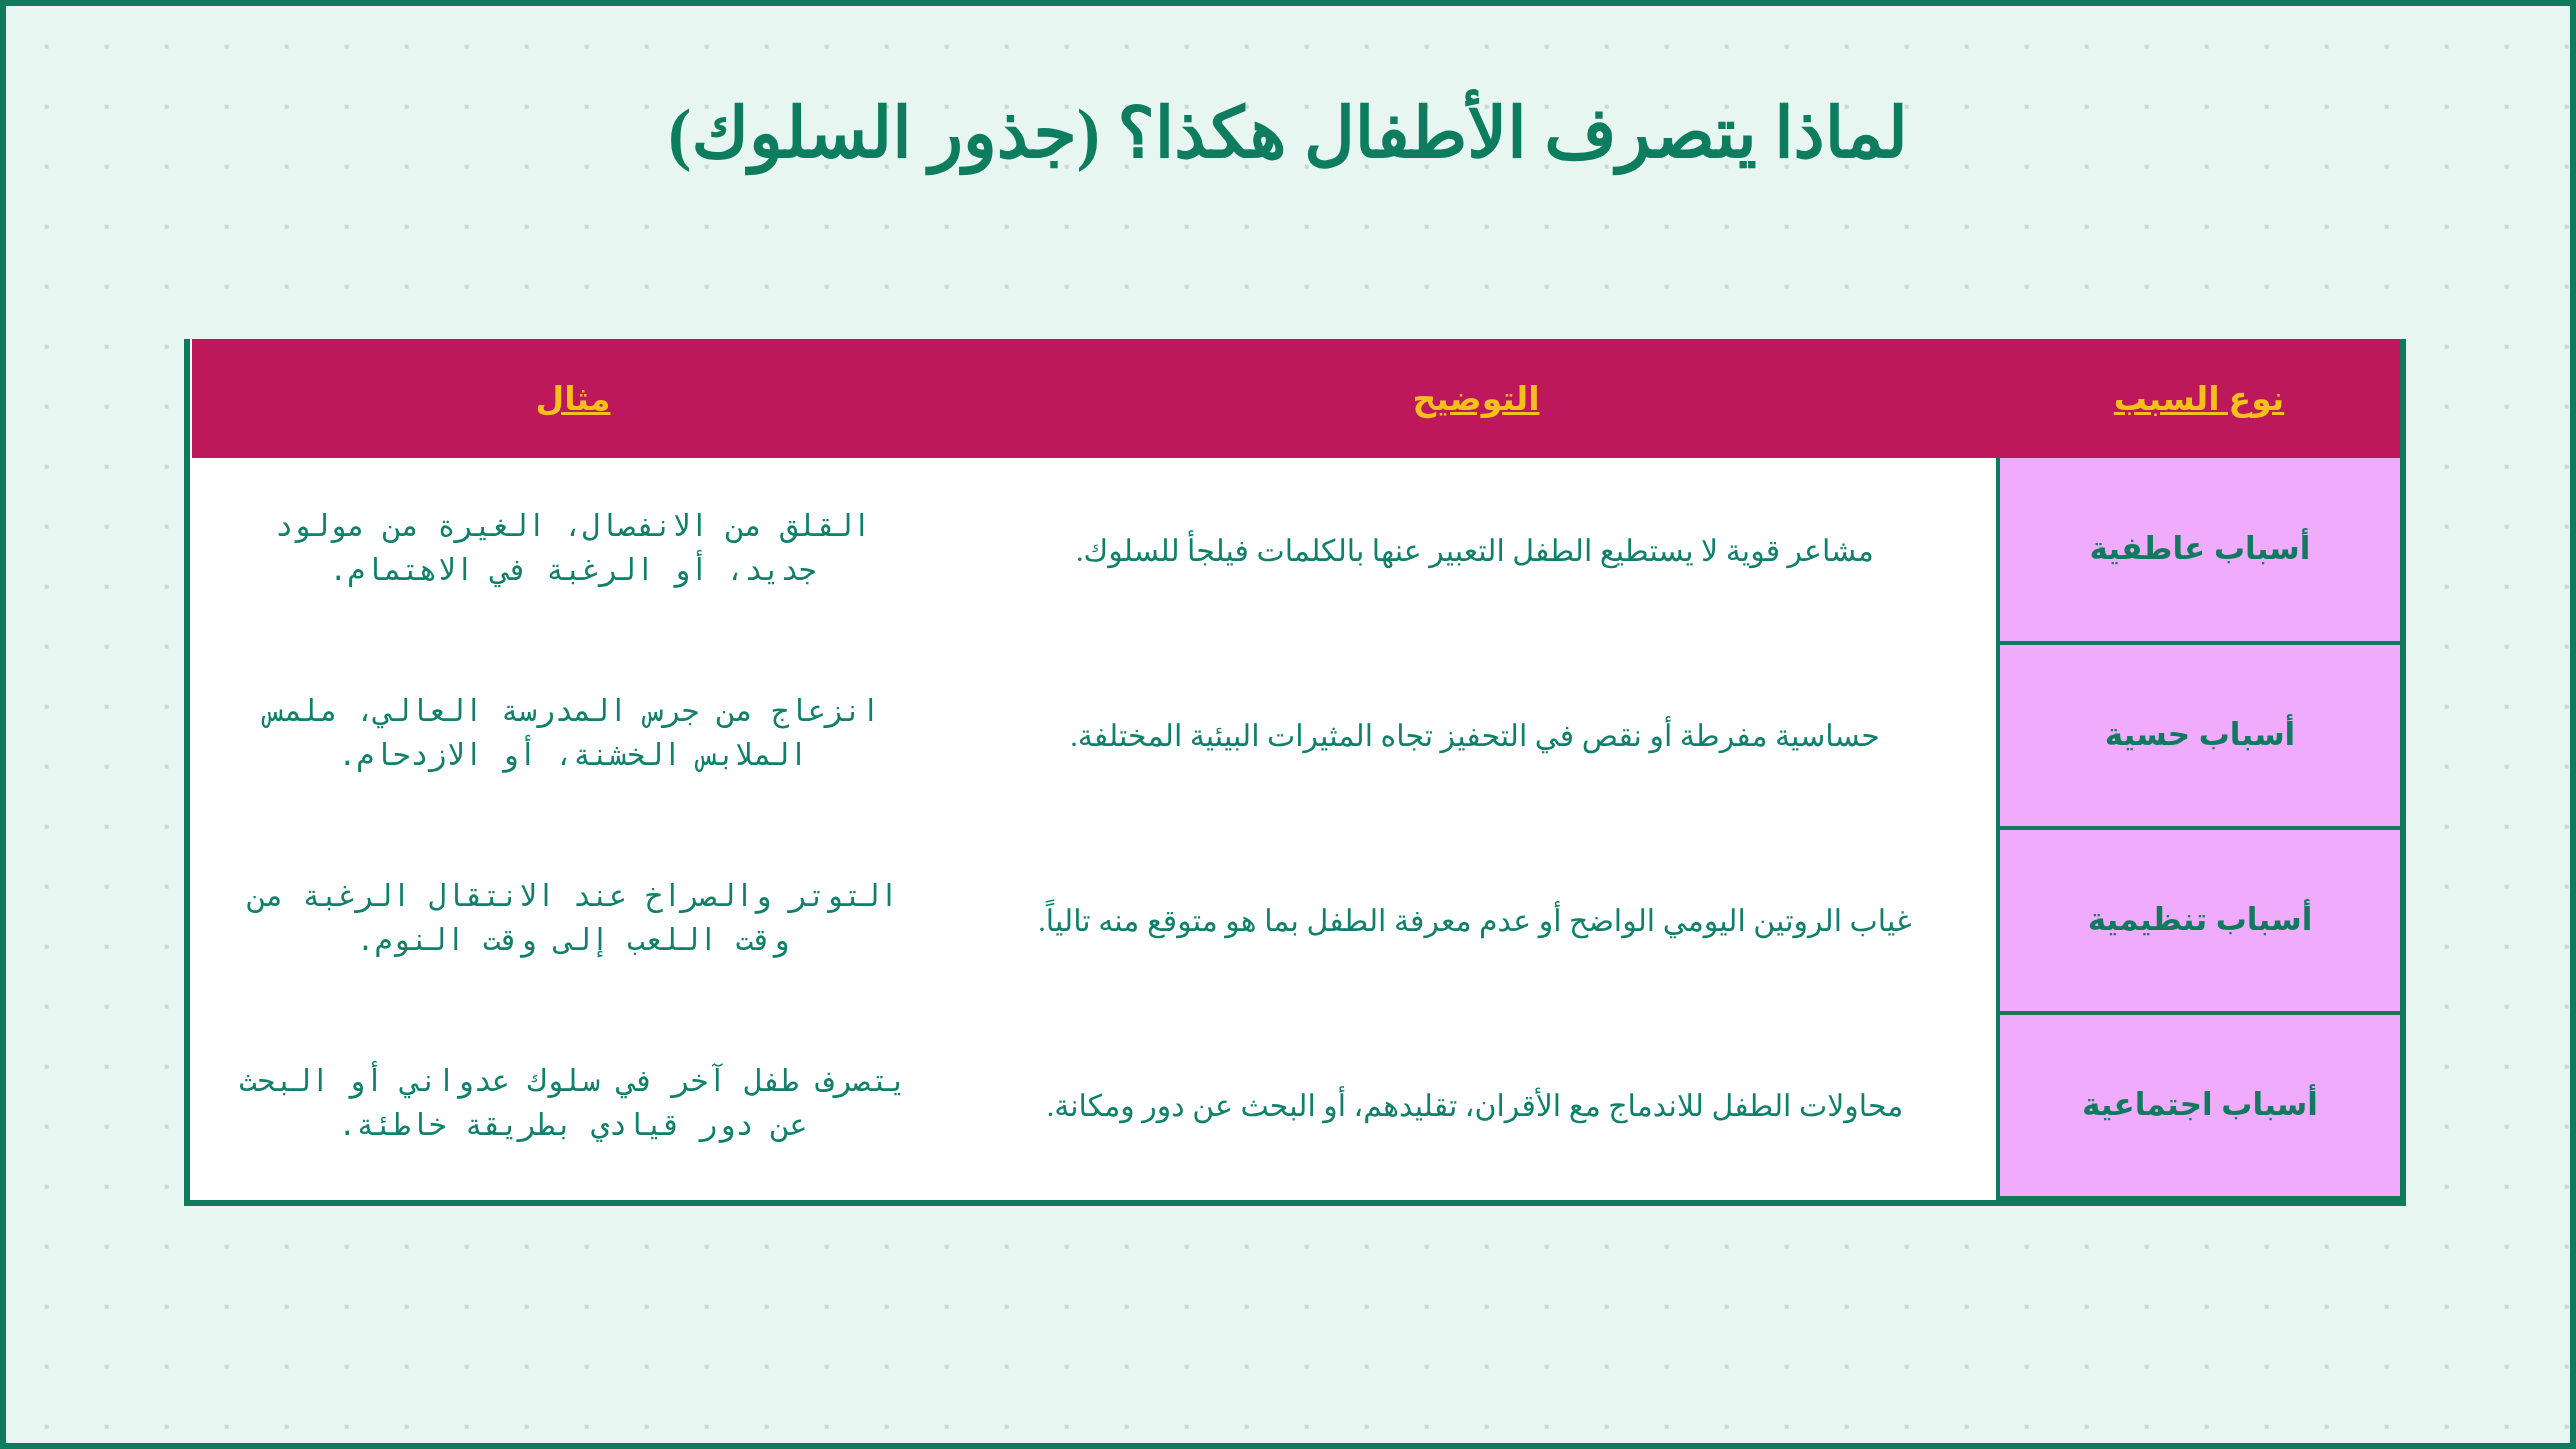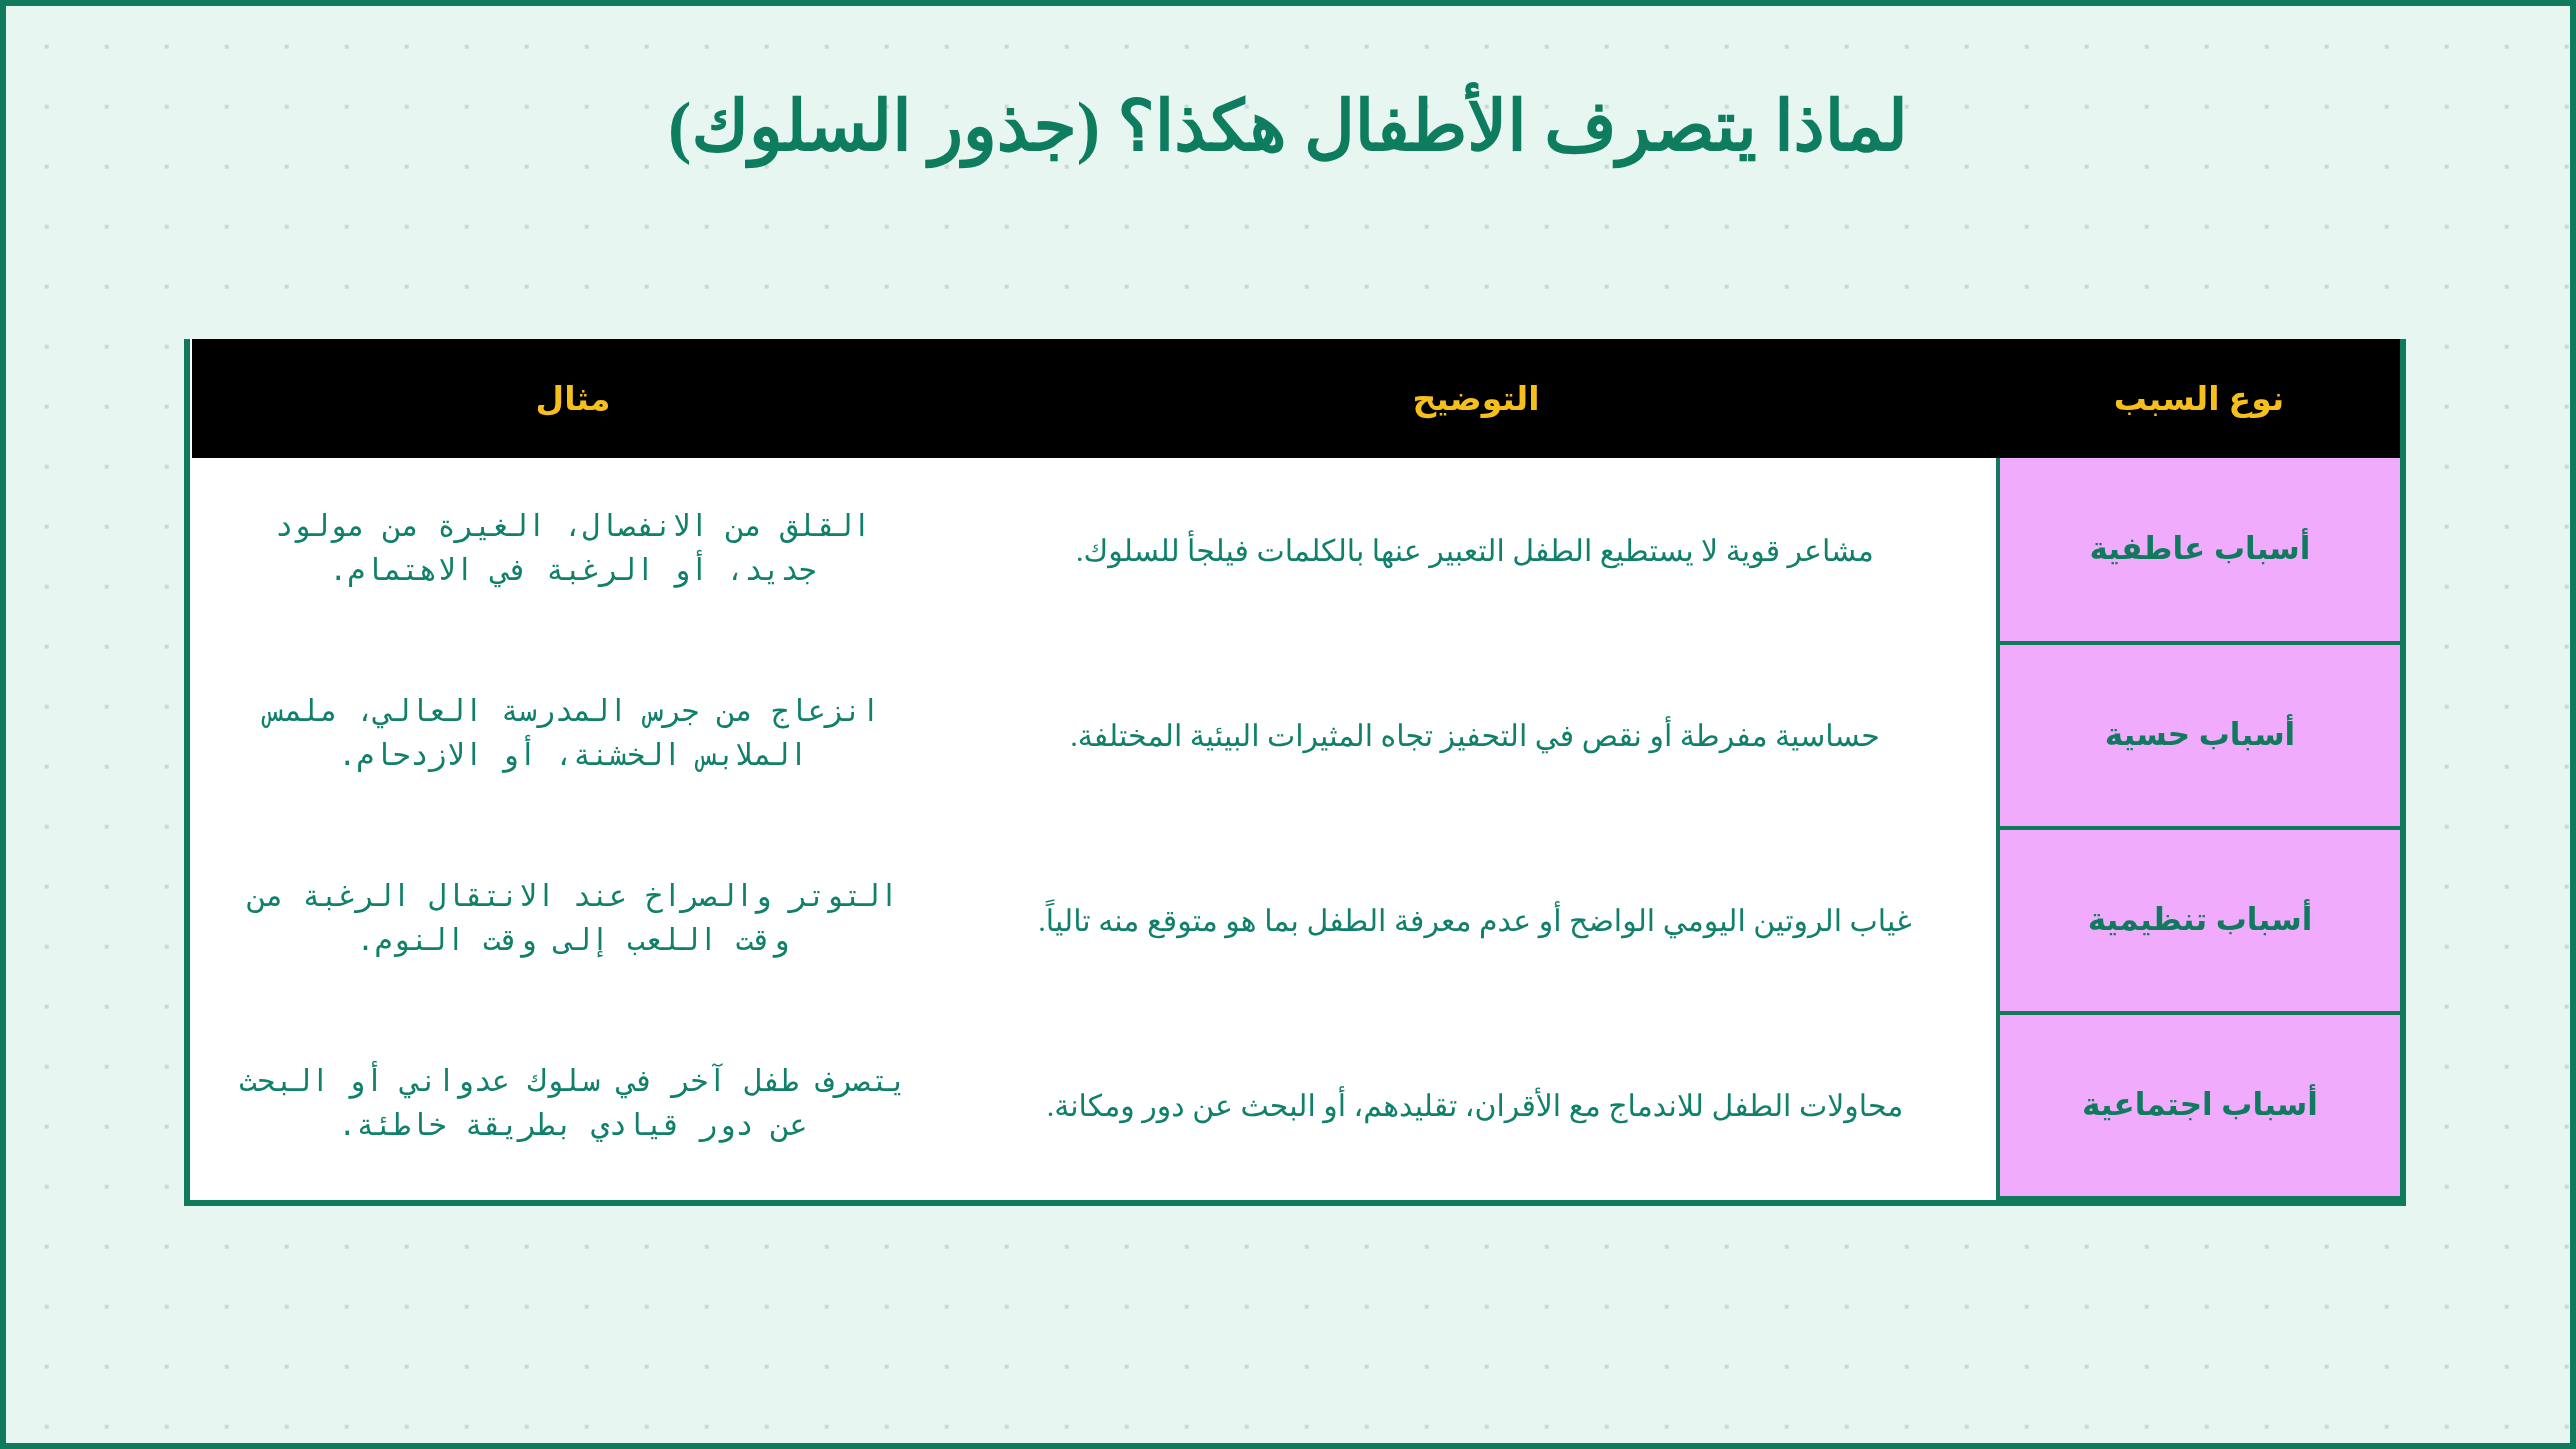--- a/index.html
+++ b/index.html
@@ -40,21 +40,21 @@
   .title-wrap {
     position: absolute;
     top: 79px;
     left: 0;
     right: 0;
     text-align: center;
   }
 
   .slide-title {
     display: inline-block;
-    margin: 1px;
+    margin: 8px;
     color: #0e7c5e;
     font-family: "Liberation Serif", "DejaVu Serif", serif;
     font-weight: bold;
     font-size: 70px;
     line-height: 1.18;
     letter-spacing: 0px;
     white-space: nowrap;
   }
 
   
@@ -71,31 +71,32 @@
   }
 
   table.roots-table {
     width: 100%;
     border-collapse: collapse;
     table-layout: fixed;
     background: #ffffff;
   }
 
   table.roots-table thead th {
-    background-color: #000000;
+    background-color: #be185d;
     color: #f5c01c;
     font-family: "Liberation Sans", "DejaVu Sans", sans-serif;
     font-weight: bold;
     font-size: 33px;
     line-height: 1.2;
     height: 119px;
     padding: 0 16px;
     vertical-align: middle;
     text-align: center;
     border: 0;
+    text-decoration: underline;
   }
 
   
   col.col-type { width: 402px; }
   col.col-expl { width: 1044px; }
   col.col-exam { width: 762px; }
 
   table.roots-table tbody td {
     vertical-align: middle;
     text-align: center;

